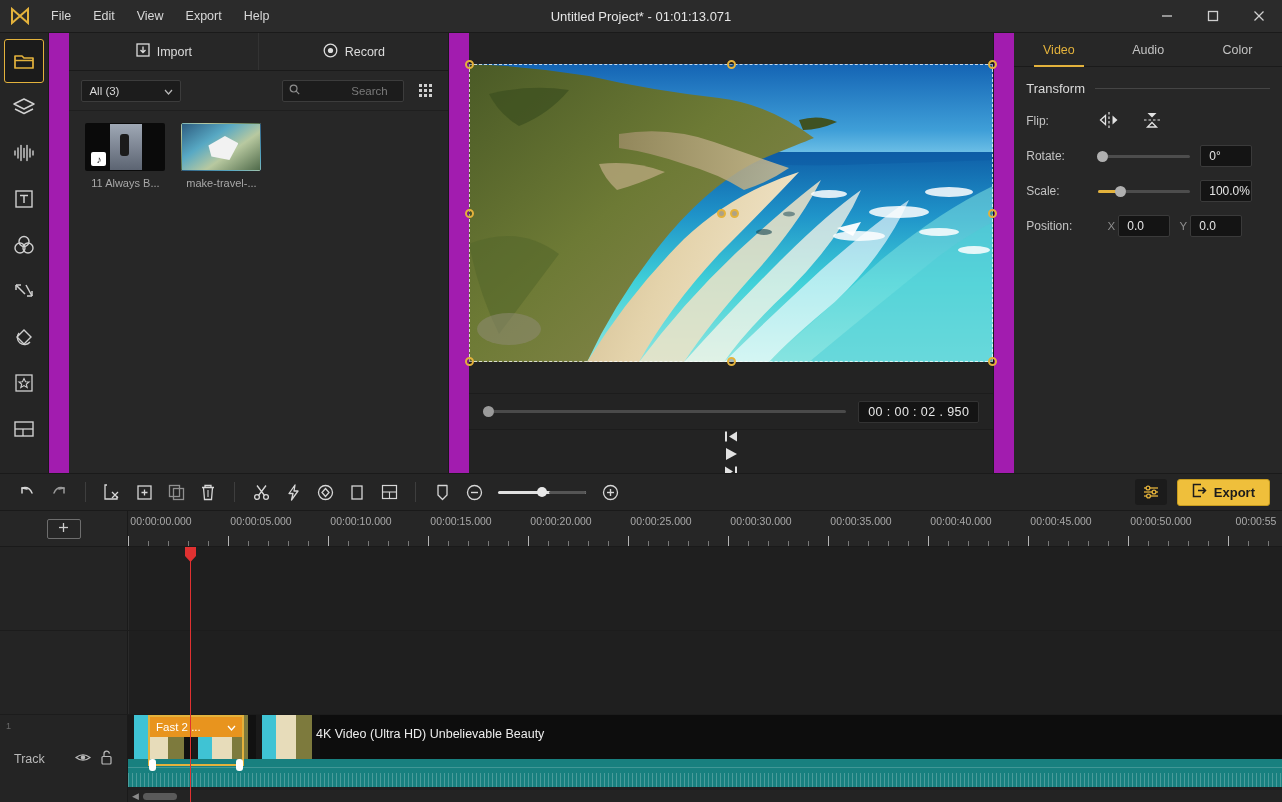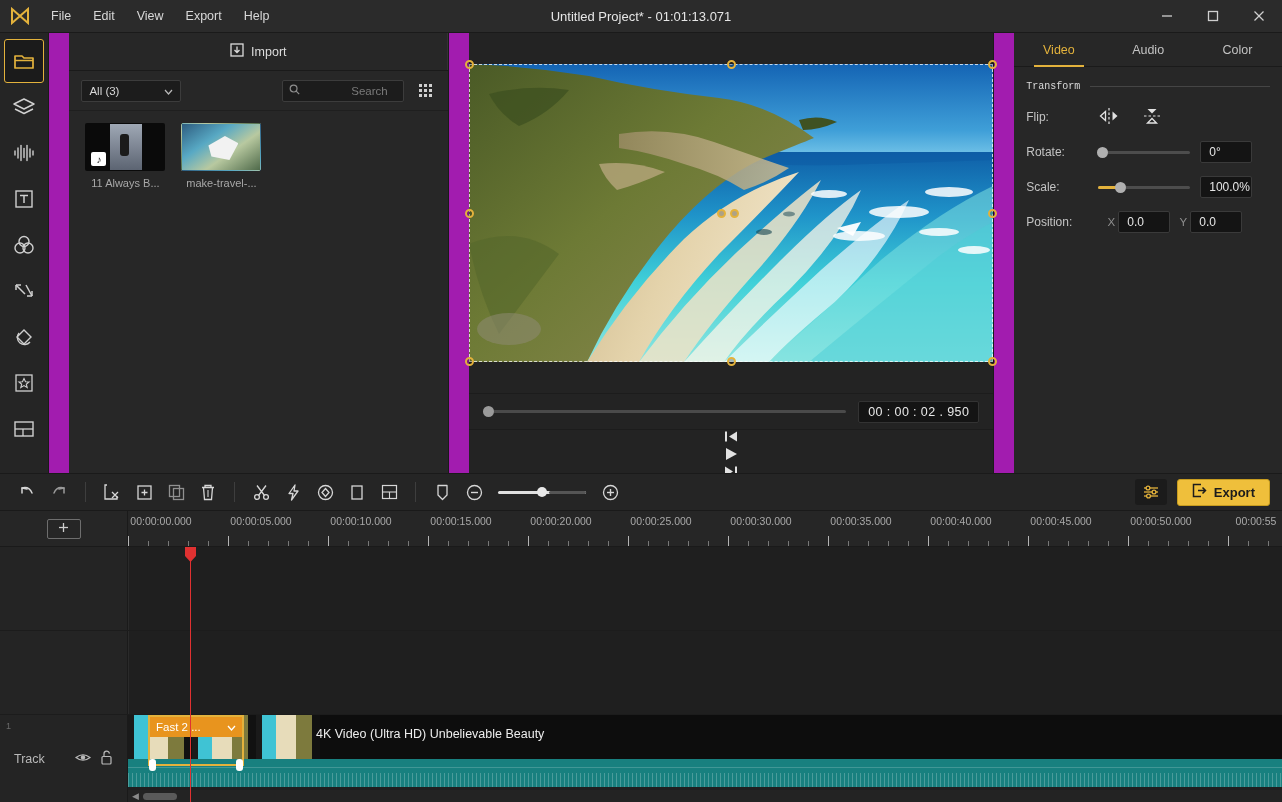--- a/index.html
+++ b/index.html
@@ -111,21 +111,21 @@
 
   
   .props { width:282px; background:#272727; display:flex; flex-direction:column; }
   .ptabs { height:34px; display:flex; border-bottom:1px solid #1a1a1a; }
   .ptab { flex:1; display:flex; align-items:center; justify-content:center; font-size:12.5px;
           color:#c2c2c2; position:relative; }
   .ptab.active { color:#e3b23c; }
   .ptab.active::after { content:''; position:absolute; bottom:-1px; left:22%; right:22%; height:2px; background:#e3b23c; }
   .pbody { padding:14px 12px 0 12px; }
   .sect { display:flex; align-items:center; gap:10px; margin-bottom:14px; }
-  .sect-t { font-size:10px; color:#dadada; white-space:nowrap;font-family:Liberation Mono, monospace; }
+  .sect-t { font-size:13px; color:#dadada; white-space:nowrap; }
   .sect-l { flex:1; height:1px; background:#454545; }
   .prow { display:flex; align-items:center; margin-bottom:13px; height:22px; }
   .plab { width:72px; font-size:12px; color:#c3c3c3; }
   .flipicons { display:flex; gap:22px; align-items:center; }
   .sldwrap { width:92px; height:22px; display:flex; align-items:center; }
   .sld { width:92px; height:3px; background:#4d4d4d; border-radius:2px; position:relative; }
   .sld .fill { position:absolute; left:0; top:0; height:3px; background:#e3b23c; border-radius:2px; }
   .sld .knob { position:absolute; top:-4px; width:11px; height:11px; border-radius:50%; background:#b0b0b0; }
   .numfld { background:#141414; border:1px solid #3a3a3a; border-radius:2px; height:22px;
             display:flex; align-items:center; padding:0 8px; font-size:12px; color:#e6e6e6; }
@@ -310,20 +310,29 @@
     <div class="media">
       <div class="media-tabs">
         <div class="mt">
           <span>
             <svg width="14" height="15" viewBox="0 0 14 15">
                 <rect x="1" y="1" width="12" height="12" fill="none" stroke="#dcdcdc" stroke-width="1.3"></rect>
                 <path d="M7 3.5 L7 9 M4.5 7 L7 9.5 L9.5 7" fill="none" stroke="#dcdcdc" stroke-width="1.3"></path>
               </svg>
           </span>
           <span>Import</span>
+        </div>
+        <div class="mt">
+          <span>
+            <svg width="15" height="15" viewBox="0 0 15 15">
+                <circle cx="7.5" cy="7.5" r="6.3" fill="none" stroke="#dcdcdc" stroke-width="1.3"></circle>
+                <circle cx="7.5" cy="7.5" r="2.6" fill="#dcdcdc"></circle>
+              </svg>
+          </span>
+          <span>Record</span>
         </div>
       </div>
 
       <div class="media-bar">
         <div class="sel">
           <span>All (3)</span>
           <span class="cv">
             <svg width="9" height="6" viewBox="0 0 9 6">
                 <path d="M1 1 L4.5 5 L8 1" fill="none" stroke="#b9b9b9" stroke-width="1.2"></path>
               </svg>

